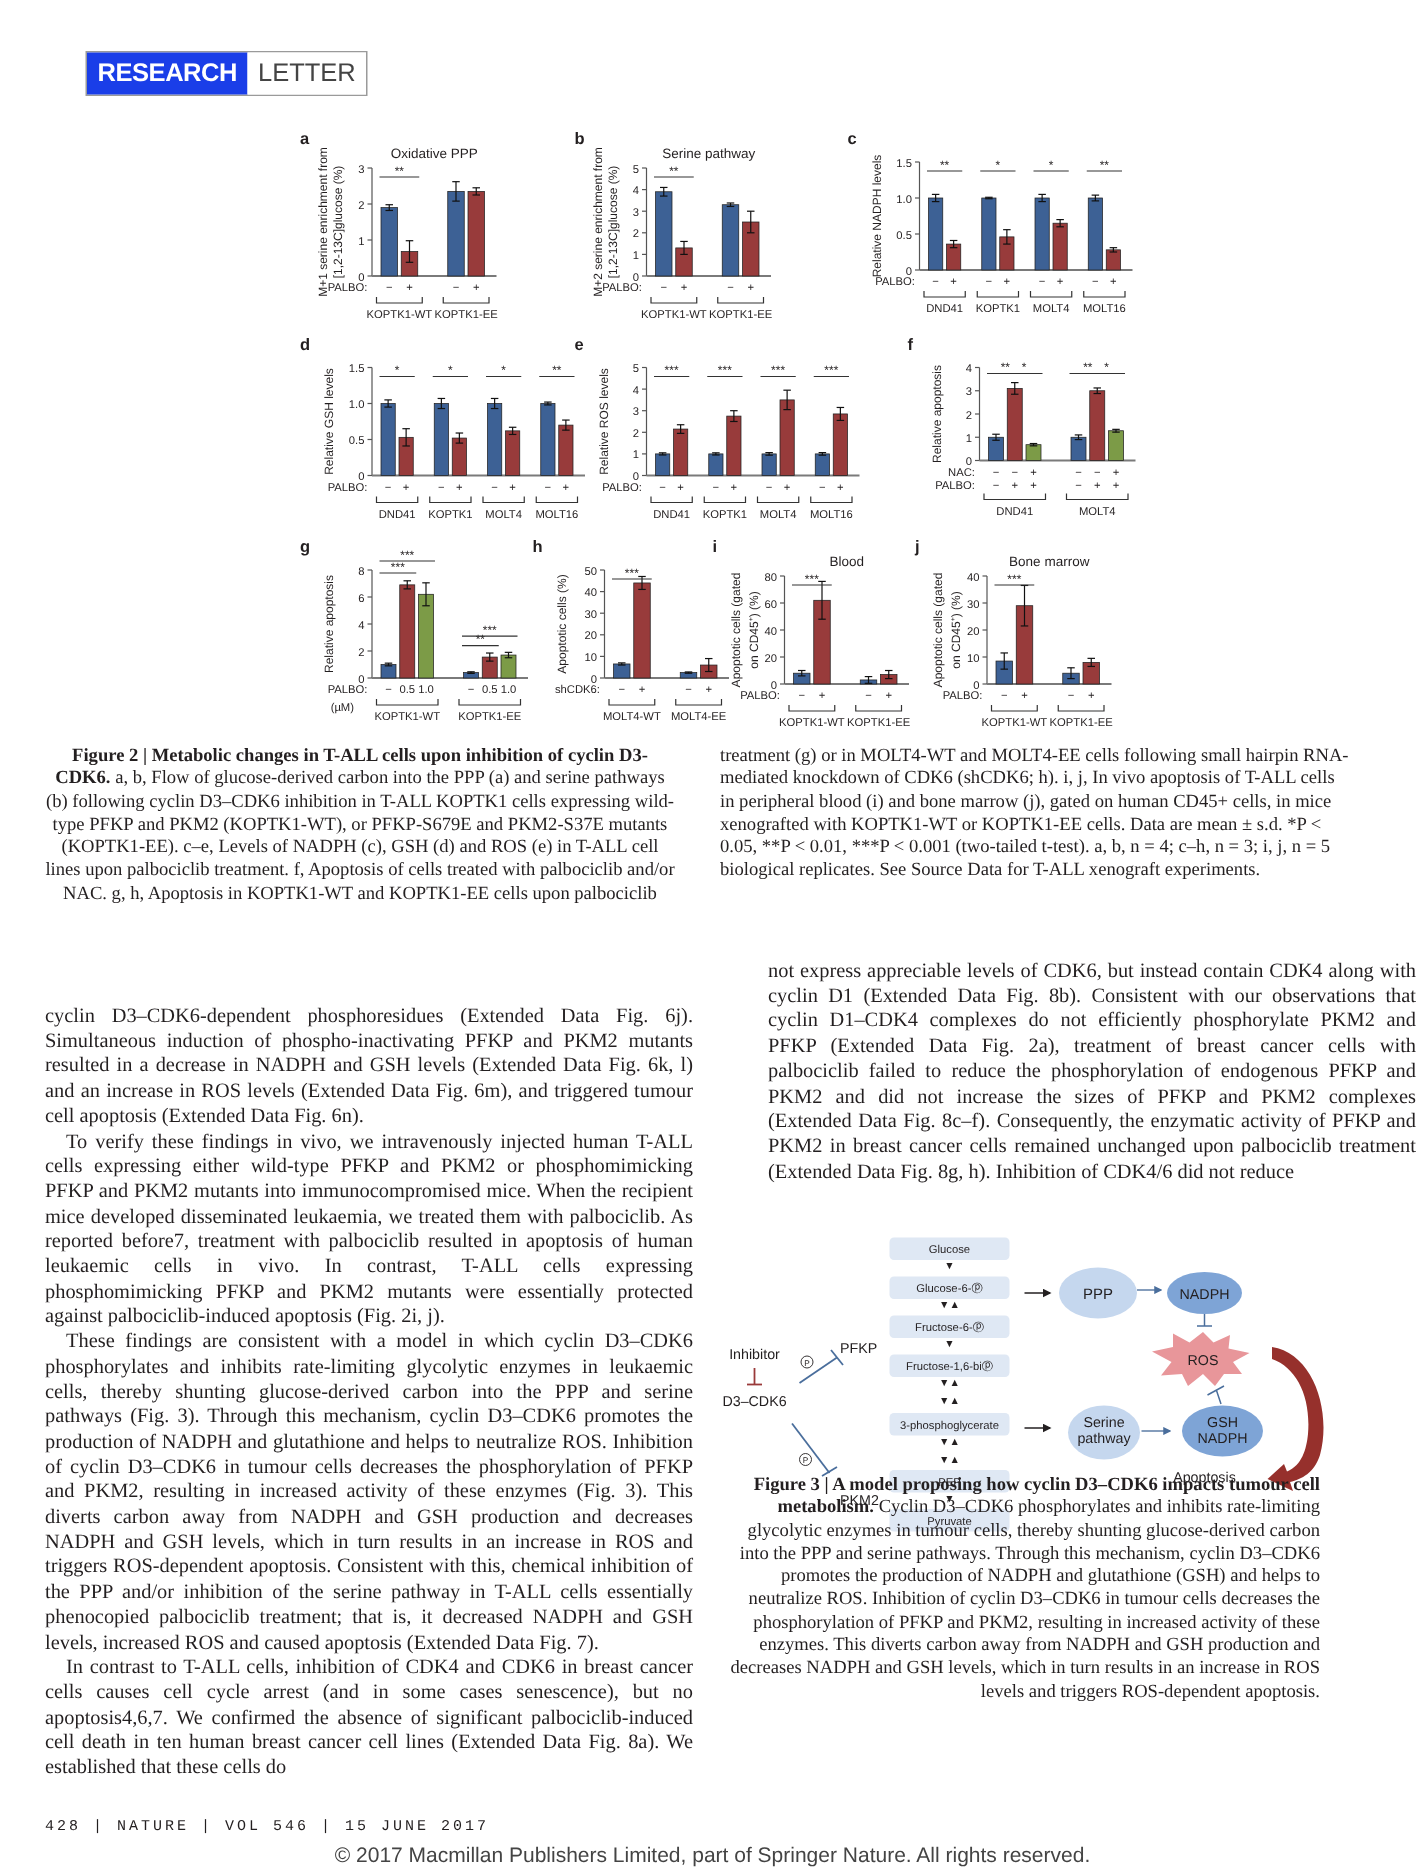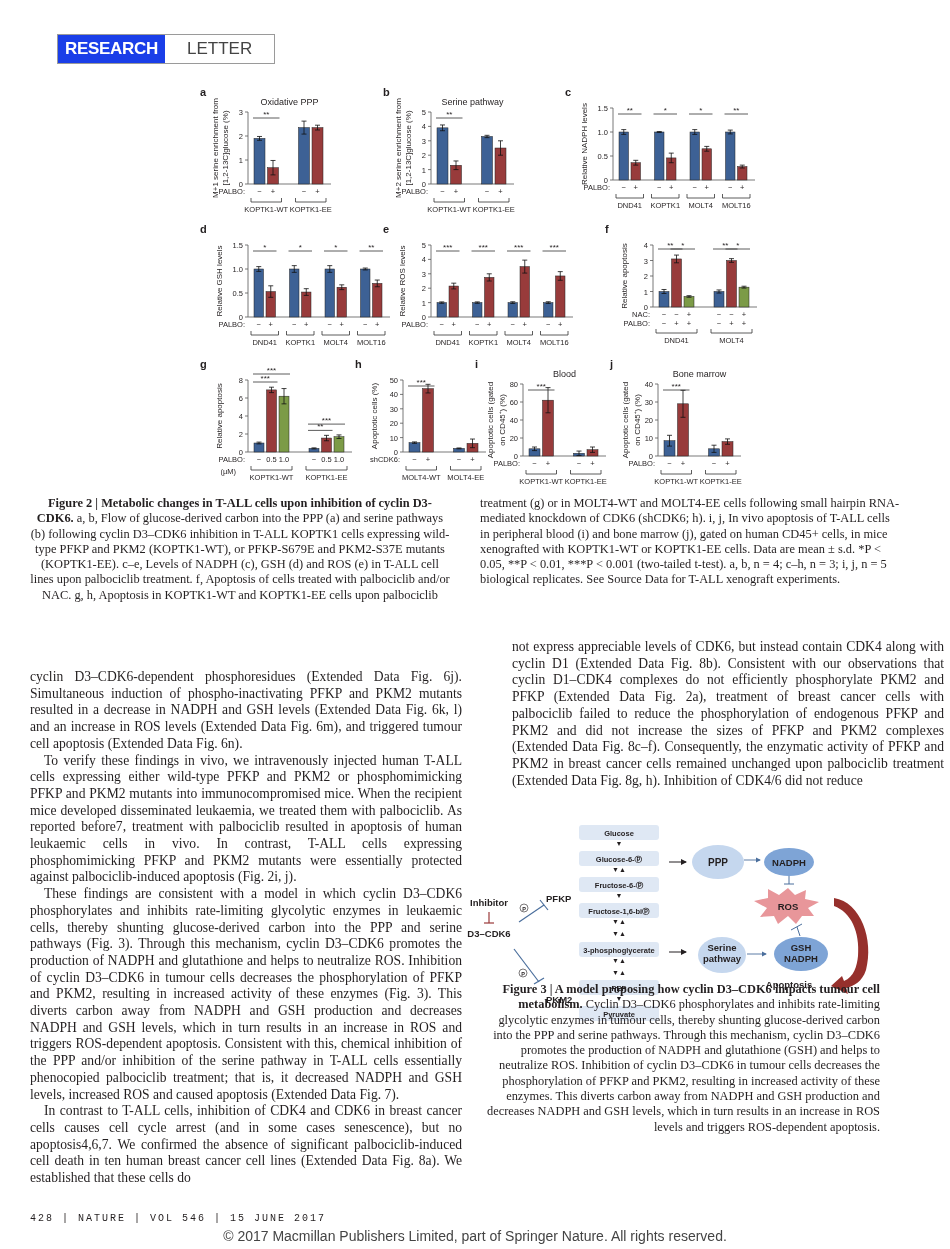--- a/index.html
+++ b/index.html
@@ -1,30 +1,30 @@
 <!DOCTYPE html>
 <html><head>
 <meta charset="utf-8">
 <style>
   html,body{margin:0;padding:0;background:#fff;}
   body{width:950px;height:1249px;position:relative;overflow:hidden;font-family:"Liberation Serif",serif;color:#231f20;}
   .badge{position:absolute;left:57px;top:34px;height:28px;display:flex;border:1px solid #9a9a9a;}
   .badge .b1{background:#1a3ee8;color:#fff;font-family:"Liberation Sans",sans-serif;font-weight:bold;font-size:17px;padding:0 7px;line-height:28px;letter-spacing:-0.3px;text-align:right;}
-  .badge .b2{background:#fff;color:#444;font-family:"Liberation Sans",sans-serif;font-size:17px;padding:0 22px;line-height:28px;}
+  .badge .b2{background:#fff;color:#444;font-family:"Liberation Sans",sans-serif;font-size:17px;padding:0 7px;line-height:28px;}
   .chart{position:absolute;}
   .chart svg{display:block;overflow:visible;}
   .chart text{font-family:"Liberation Sans",sans-serif;fill:#231f20;}
   .cap{position:absolute;font-size:12.4px;line-height:15.3px;text-align:left;}
   .cap b{font-weight:bold;}
   .body{position:absolute;font-size:13.6px;line-height:16.7px;text-align:justify;}
   .body p{margin:0;}
   .body p.ind{text-indent:14px;}
   .footer-l{position:absolute;left:30px;top:1213px;font-size:10px;letter-spacing:2px;font-family:Liberation Mono, monospace;}
   .footer-c{position:absolute;left:0;width:950px;top:1228px;text-align:center;font-size:14px;font-family:"Liberation Sans",sans-serif;color:#444;}
-  .diagram{position:absolute;left:456px;top:820px;width:450px;height:205px;font-weight:bold;}
+  .diagram{position:absolute;left:470px;top:820px;width:450px;height:205px;}
   .diagram text{font-family:"Liberation Sans",sans-serif;}
 </style>
 </head>
 <body>
 
 <div class="badge">
   <span class="b1">RESEARCH</span>
   <span class="b2">LETTER</span>
 </div>
 

